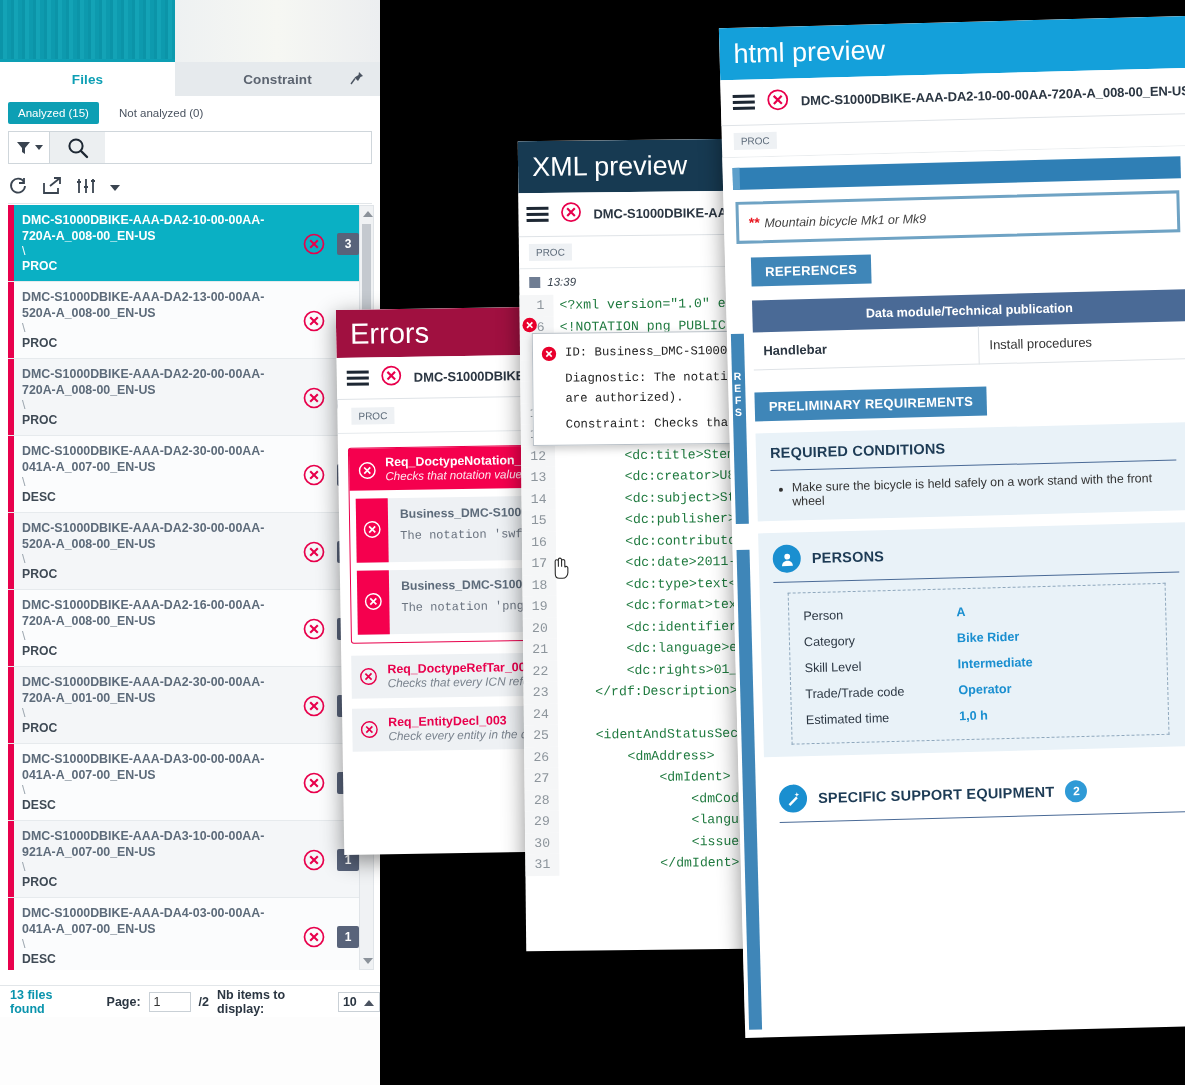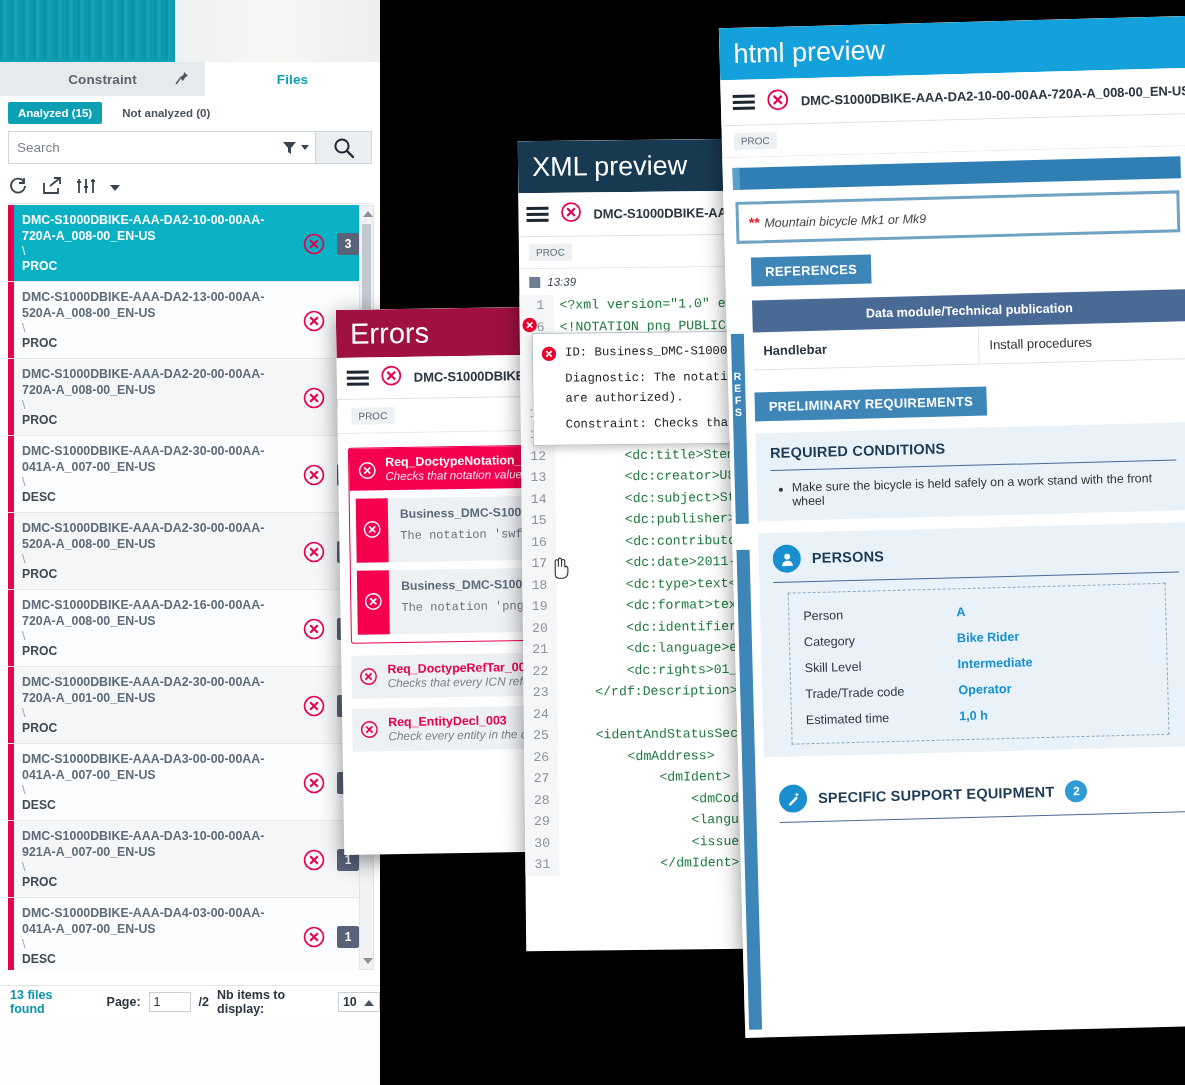--- a/index.html
+++ b/index.html
@@ -36,21 +36,21 @@
   }
   .tab.files { width: 175px; color: #0d9fb4; background: #fff; }
   .tab.constraint {
     width: 205px; color: #5c6470; background: #e6eaed;
     position: relative;
   }
   .pin-icon { position: absolute; right: 16px; top: 9px; width: 14px; height: 16px; }
 
   .seg-row { position: absolute; left: 0; top: 100px; width: 380px; height: 26px; display: flex; align-items: center; gap: 10px; padding-left: 8px; }
   .seg {
-    font-size: 11.5px; font-weight: bold; padding: 5px 10px; border-radius: 2px;
+    font-size: 11.5px; font-weight: normal; padding: 5px 10px; border-radius: 2px;
   }
   .seg.on { background: #0d9fb4; color: #fff; }
   .seg.off { color: #4a5360; }
 
   .search-wrap {
     position: absolute; left: 8px; top: 131px; width: 364px; height: 33px;
     border: 1px solid #cfd6db; background: #fff; display: flex; align-items: stretch;
   }
   .search-input {
     flex: 1; border: none; outline: none; padding: 0 8px;
@@ -204,41 +204,40 @@
 </head>
 <body>
 
 <div id="stage">
 
   <div id="files-panel">
     <div class="teal-strip"></div>
     <div class="strip-gap"></div>
 
     <div class="tabs-row">
+      <div class="tab files">
+        <span>Files</span>
+      </div>
       <div class="tab constraint">
         <span>Constraint</span>
         <span class="pin-icon">
           <svg width="14" height="16" viewBox="0 0 14 16">
               <path d="M9 1 L13 5 L10.5 6 L8 10 L4.5 6.5 L8.5 4 Z" fill="#4a5360"></path>
               <path d="M5 7.5 L1 13" stroke="#4a5360" stroke-width="1.4"></path>
             </svg>
         </span>
       </div>
-      <div class="tab files">
-        <span>Files</span>
-      </div>
     </div>
 
     <div class="seg-row">
       <div class="seg on">Analyzed (15)</div>
       <div class="seg off">Not analyzed (0)</div>
     </div>
 
     <div class="search-wrap">
-      <input class="search-input" value="" placeholder="Search" style="">
       <div class="filter-btn">
         <svg width="17" height="16" viewBox="0 0 17 16">
             <path d="M1 2 h13 l-5 6 v6 l-3 -2 v-4 z" fill="#3a4450"></path>
           </svg>
         <span style="border-left:4px solid transparent;border-right:4px solid transparent;border-top:5px solid #3a4450;display:inline-block"></span>
       </div>
       <div class="search-btn">
         <svg width="22" height="22" viewBox="0 0 22 22">
             <circle cx="9" cy="9" r="6.6" fill="none" stroke="#1d2733" stroke-width="2"></circle>
             <path d="M14 14 L20 20" stroke="#1d2733" stroke-width="2.4" stroke-linecap="round"></path>

